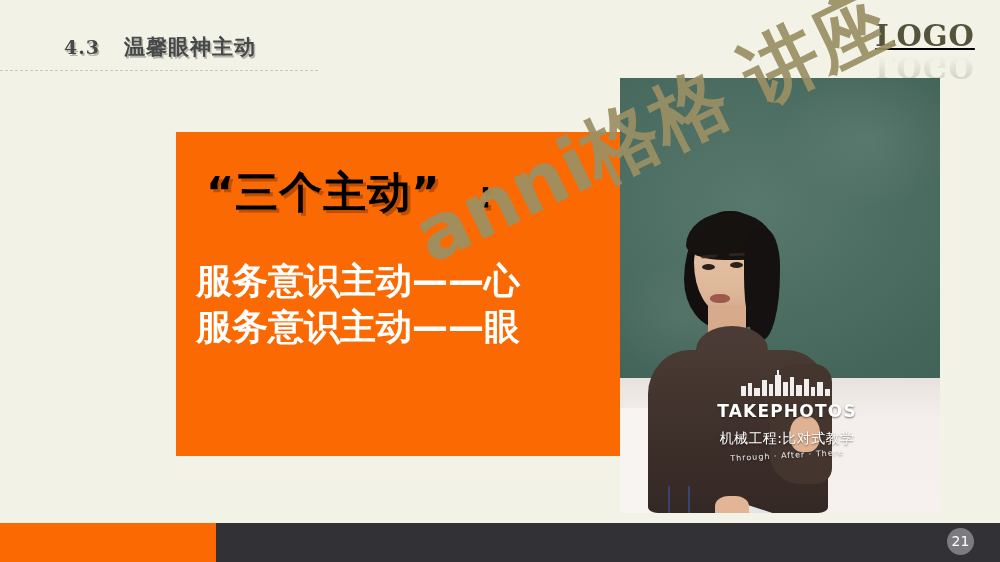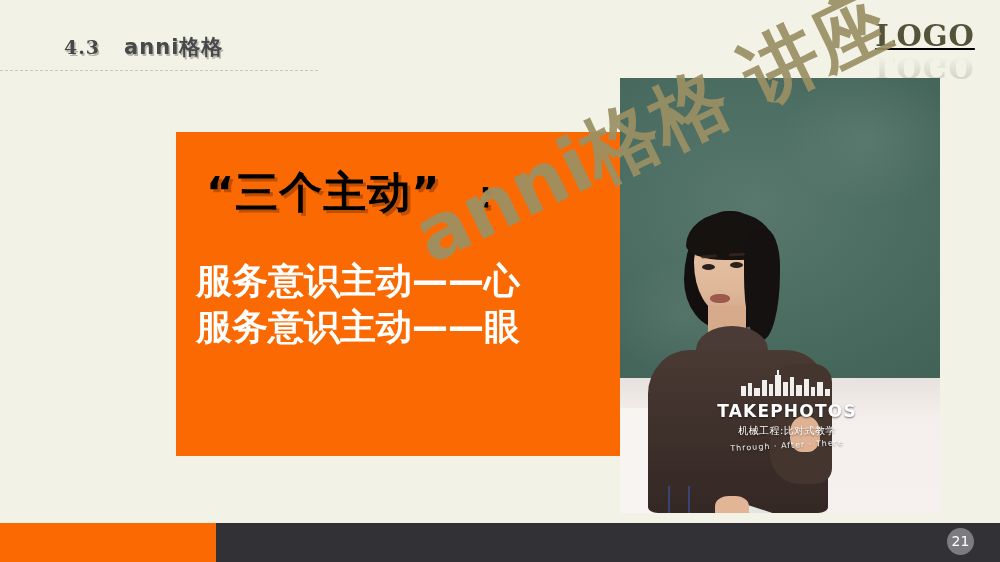--- a/index.html
+++ b/index.html
@@ -312,23 +312,23 @@
     display: block;
     margin: 0 auto 2px auto;
   }
   .wm-title {
     font-size: 17px;
     font-weight: bold;
     letter-spacing: 1.2px;
     line-height: 1.1;
   }
   .wm-sub {
-    font-size: 10px;
+    font-size: 14px;
     letter-spacing: 0.4px;
-    margin-top: 3px;
+    margin-top: 9px;
   }
   .wm-arc {
     font-size: 8px;
     letter-spacing: 1px;
     margin-top: 3px;
     opacity: .92;
     transform: rotate(-3deg);
   }
 
   
@@ -376,21 +376,21 @@
     line-height: 27px;
     text-align: center;
   }
 </style>
 </head>
 <body>
 
 <div class="slide">
 
   <div class="header-title">
-    <span class="num">4.3</span><span>anni格格</span>
+    <span class="num">4.3</span><span>温馨眼神主动</span>
   </div>
   <div class="header-rule"></div>
 
   <div class="logo-wrap">
     <div class="logo-text">LOGO</div>
     <div class="logo-reflection">LOGO</div>
   </div>
 
   <div class="orange-panel">
     <div class="headline">

